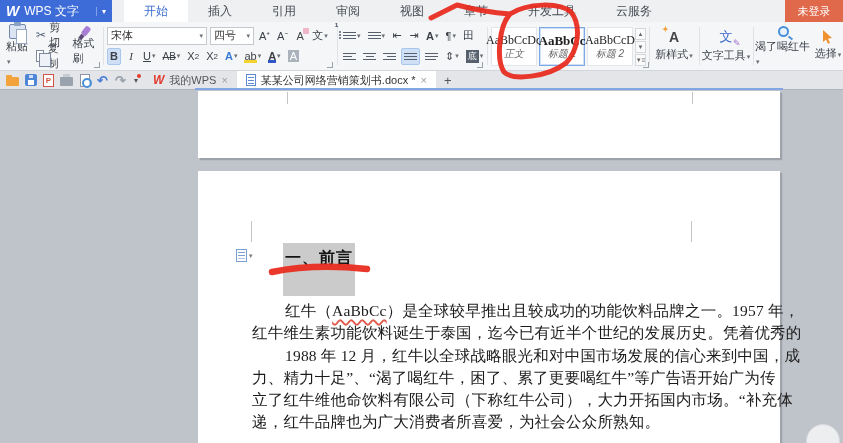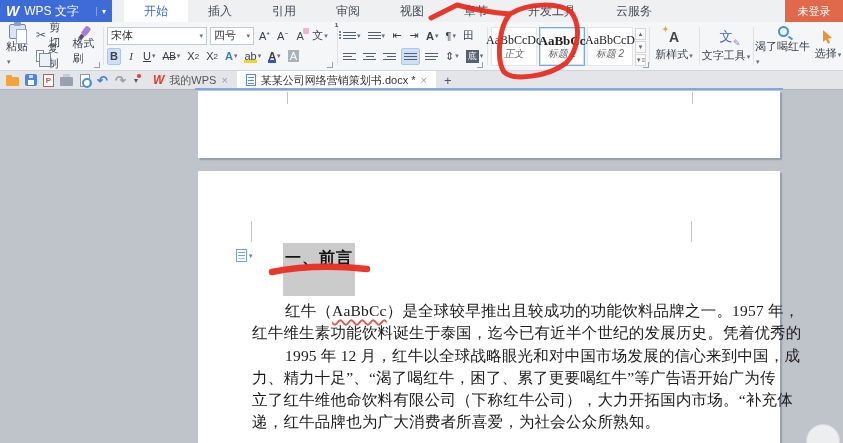--- a/index.html
+++ b/index.html
@@ -396,21 +396,21 @@
 <div class="docheading">一、前言</div>
 
 <div class="pastewidget">
   <span class="pasteico"></span>
   <span class="pastecaret">▾</span>
 </div>
 
 <div class="docbody">
     <div class="doc-line indent"><span>红牛（</span><span class="spell">AaBbCc</span><span>）是全球较早推出且较成功的功能饮料品牌之一。1957 年，</span></div>
     <div class="doc-line"><span>红牛维生素功能饮料诞生于泰国，迄今已有近半个世纪的发展历史。凭着优秀的</span></div>
-    <div class="doc-line indent"><span>1995 年 12 月，红牛以全球战略眼光和对中国市场发展的信心来到中国，成</span></div>
+    <div class="doc-line indent"><span>1988 年 12 月，红牛以全球战略眼光和对中国市场发展的信心来到中国，成</span></div>
     <div class="doc-line"><span>力、精力十足”、“渴了喝红牛，困了、累了更要喝红牛”等广告语开始广为传</span></div>
     <div class="doc-line"><span>立了红牛维他命饮料有限公司（下称红牛公司），大力开拓国内市场。“补充体</span></div>
     <div class="doc-line"><span>递，红牛品牌也为广大消费者所喜爱，为社会公众所熟知。</span></div>
   </div>
 
 <svg class="annot" width="843" height="443" viewBox="0 0 843 443">
   <path d="M431,18 L457,5 C472,9 496,13 510,14 C527,3 559,2 571,12 C582,26 578,51 566,63 C548,77 513,81 504,72 C496,60 499,26 510,14" fill="none" stroke="#e8291d" stroke-width="5" stroke-linecap="round" stroke-linejoin="round" opacity="0.93"></path>
   <path d="M272,272 C302,266 338,266 367,269" fill="none" stroke="#e8291d" stroke-width="6.5" stroke-linecap="round" opacity="0.93"></path>
 </svg>
 

